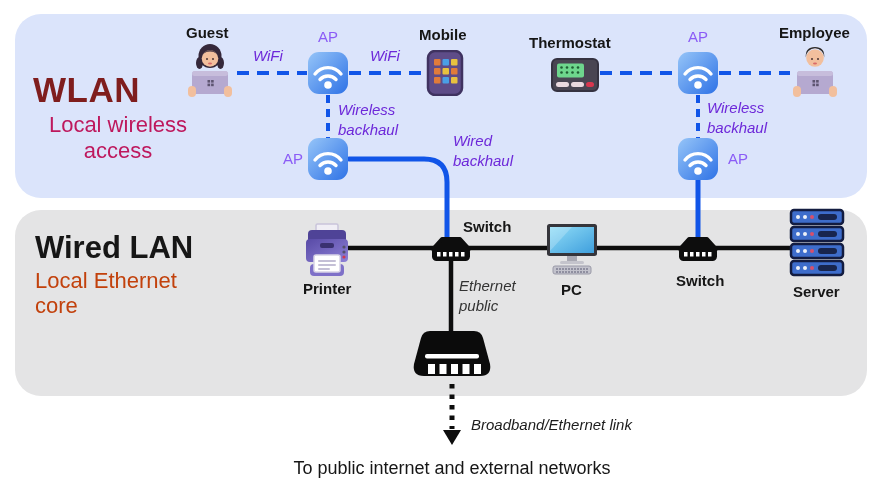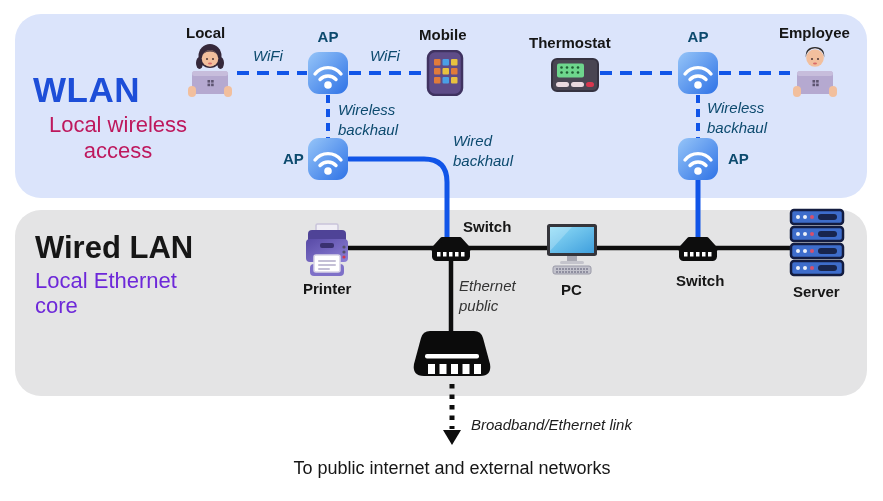--- a/index.html
+++ b/index.html
@@ -3,27 +3,27 @@
 <meta charset="utf-8">
 <style>
   html,body{margin:0;padding:0;background:#ffffff;}
   .canvas{
     position:relative;width:883px;height:501px;overflow:hidden;
     font-family:"Liberation Sans",sans-serif;background:#ffffff;
   }
   .panel{position:absolute;border-radius:26px;z-index:0;}
   .panel-wlan{left:15px;top:14px;width:852px;height:184px;background:#dbe4fb;}
   .panel-wired{left:15px;top:210px;width:852px;height:186px;background:#e4e4e5;}
-  .wlan-title{position:absolute;left:33px;top:70px;font-size:35px;font-weight:bold;color:#1d4ed8;z-index:3;letter-spacing:.5px;}
+  .wlan-title{position:absolute;left:33px;top:70px;font-size:35px;font-weight:bold;color:#7f1d1d;z-index:3;letter-spacing:.5px;}
   .wlan-subtitle{position:absolute;left:33px;top:112px;width:170px;font-size:22px;color:#be185d;line-height:1.18;z-index:3;text-align:center;}
   .wired-title{position:absolute;left:35px;top:230px;font-size:31px;font-weight:bold;color:#161616;z-index:3;}
-  .wired-subtitle{position:absolute;left:35px;top:268px;width:160px;font-size:22px;color:#6d28d9;line-height:1.15;z-index:3;}
+  .wired-subtitle{position:absolute;left:35px;top:268px;width:160px;font-size:22px;color:#c2410c;line-height:1.15;z-index:3;}
   .lbl{position:absolute;font-size:15px;font-weight:bold;color:#161616;z-index:3;white-space:nowrap;}
-  .lbl-blue{position:absolute;font-size:15px;font-weight:bold;color:#0c4a6e;z-index:3;white-space:nowrap;}
-  .lbl-it{position:absolute;font-size:15px;font-style:italic;color:#0c4a6e;z-index:3;line-height:1.3;}
+  .lbl-blue{position:absolute;font-size:15px;font-weight:normal;color:#8b5cf6;z-index:3;white-space:nowrap;}
+  .lbl-it{position:absolute;font-size:15px;font-style:italic;color:#6d28d9;z-index:3;line-height:1.3;}
   .lbl-it-dark{position:absolute;font-size:15px;font-style:italic;color:#333;z-index:3;line-height:1.3;}
   .icon{position:absolute;z-index:2;}
   .wires{position:absolute;left:0;top:0;z-index:1;pointer-events:none;}
   .footer-caption{position:absolute;left:152px;top:458px;width:600px;text-align:center;
     font-size:18px;color:#161616;z-index:3;}
 </style>
 </head>
 <body>
 
 <div class="canvas">
@@ -64,21 +64,21 @@
     <path d="M345 248 H797" stroke="#0d0d0d" stroke-width="4.5" fill="none"></path>
     <path d="M451 260 V331" stroke="#0d0d0d" stroke-width="4.5" fill="none"></path>
 
     <path d="M452 384 V429" stroke="#0d0d0d" stroke-width="5" stroke-dasharray="4.5 6" fill="none"></path>
     <polygon points="443,430 461,430 452,445" fill="#0d0d0d"></polygon>
   </svg>
 
   <div class="wlan-title">WLAN</div>
   <div class="wlan-subtitle">Local wireless access</div>
 
-  <div class="lbl" style="left:186px;top:24px;">Local</div>
+  <div class="lbl" style="left:186px;top:24px;">Guest</div>
   <div class="lbl-blue" style="left:315px;top:28px;width:26px;text-align:center;">AP</div>
   <div class="lbl" style="left:419px;top:26px;">Mobile</div>
   <div class="lbl" style="left:529px;top:34px;">Thermostat</div>
   <div class="lbl-blue" style="left:685px;top:28px;width:26px;text-align:center;">AP</div>
   <div class="lbl" style="left:779px;top:24px;">Employee</div>
   <div class="lbl-blue" style="left:283px;top:150px;">AP</div>
   <div class="lbl-blue" style="left:728px;top:150px;">AP</div>
 
   <div class="lbl-it" style="left:253px;top:46px;">WiFi</div>
   <div class="lbl-it" style="left:370px;top:46px;">WiFi</div>

